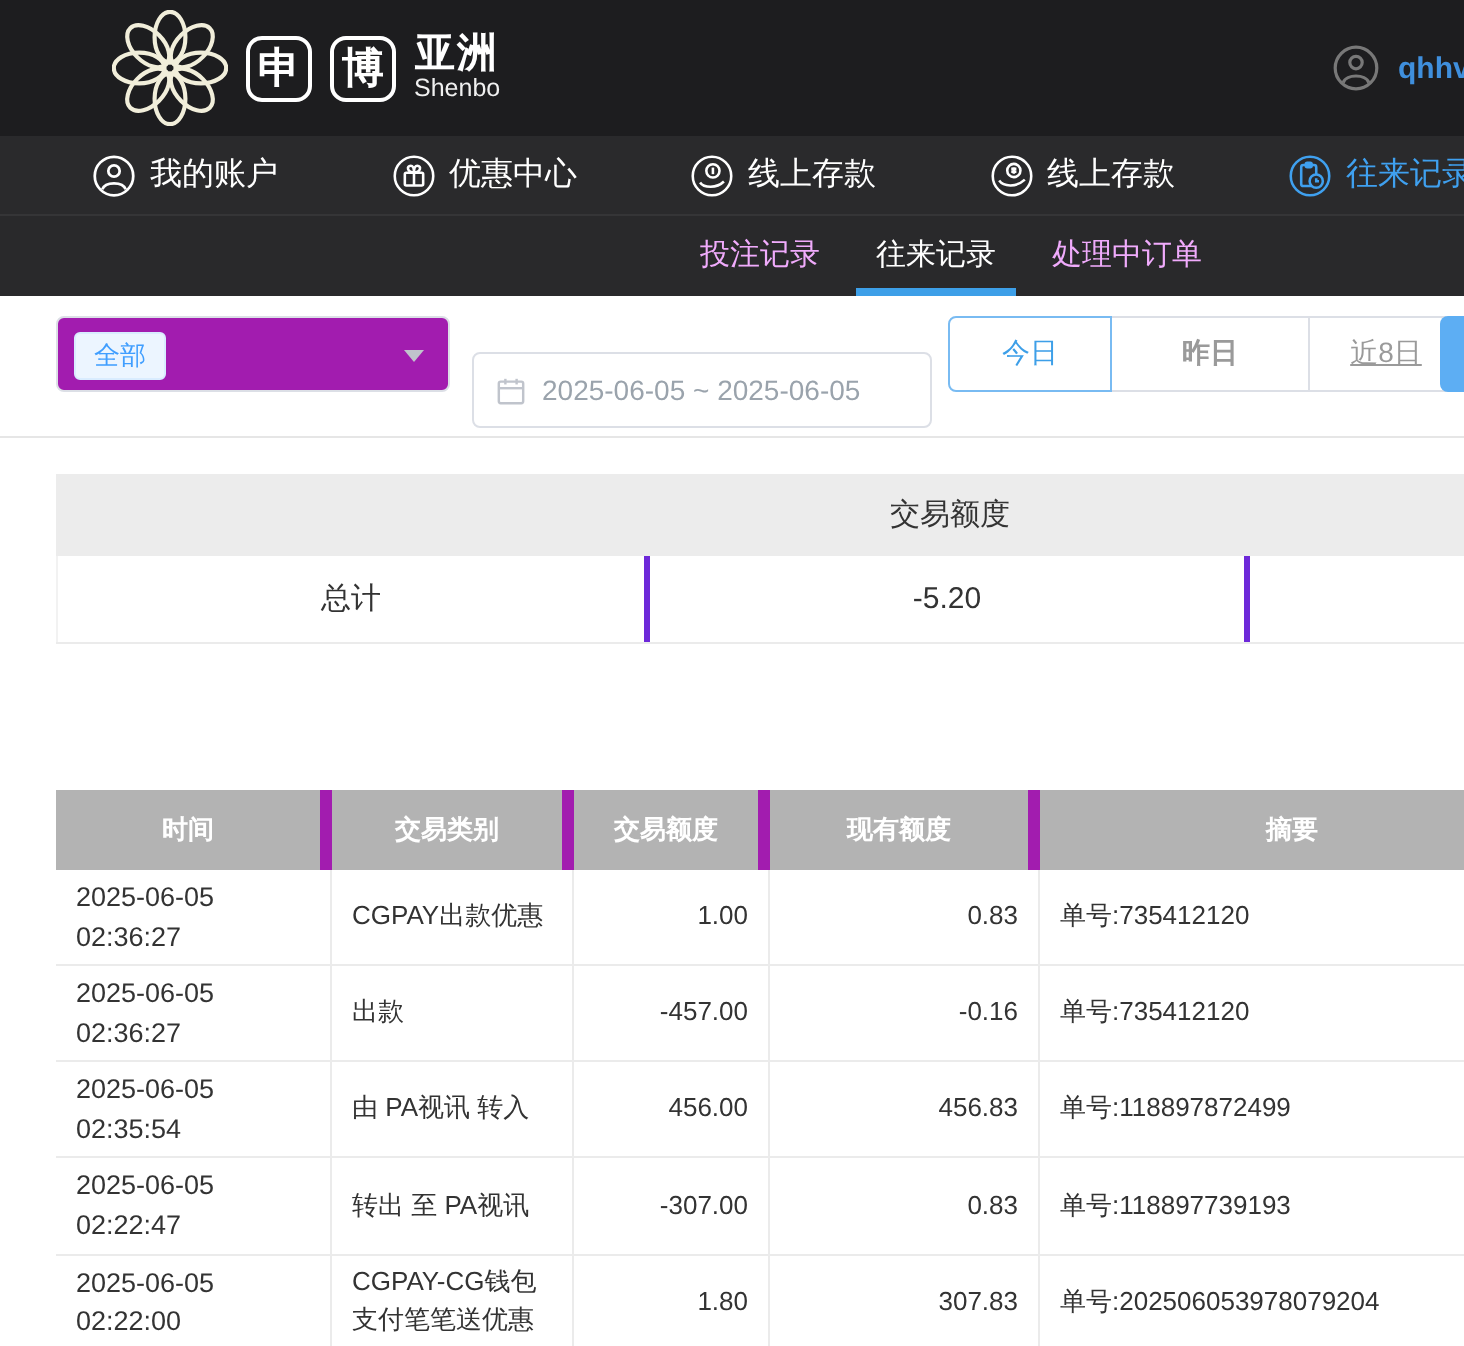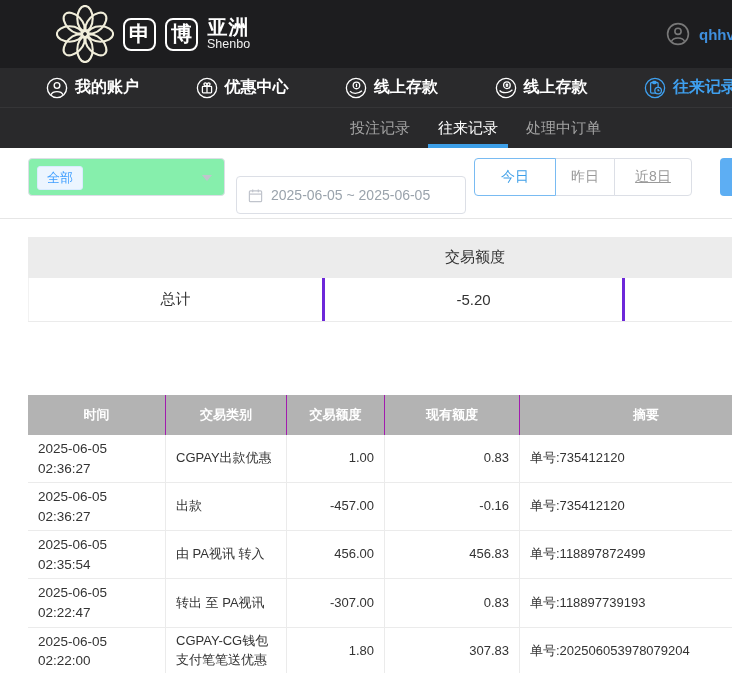--- a/index.html
+++ b/index.html
@@ -15,67 +15,67 @@
   .han-box { width:33px; height:33px; border:2.5px solid #fff; border-radius:8px; color:#fff;
              font-size:21px; font-weight:bold; display:flex; align-items:center; justify-content:center; }
   .brand-right { color:#fff; line-height:1.05;text-align:center; }
   .brand-region { font-size:20px; font-weight:bold; letter-spacing:1px; }
   .brand-sub { font-size:12.5px; color:#f0f0f0; }
   .user-box { position:absolute; left:666px; top:0; height:68px; display:flex; align-items:center; gap:9px; }
   .user-name { color:#3f8fdd; font-size:15px; font-weight:bold; white-space:nowrap; }
   
   .main-nav { position:absolute; left:0; top:68px; width:737px; height:39px; background:#2a2a2c;
               display:flex; align-items:center; justify-content:space-between; padding-left:46px; }
-  .nav-item { display:flex; align-items:center; gap:7px; color:#fff; font-size:16px; font-weight:bold;
+  .nav-item { display:flex; align-items:center; gap:7px; color:#fff; font-size:16px; font-weight:normal;
               white-space:nowrap; cursor:pointer; }
   .nav-item svg { stroke:#fff; }
   .nav-item.active { color:#3fa0ef; }
   .nav-item.active svg { stroke:#3fa0ef; }
   
   .sub-nav { position:absolute; left:0; top:107px; width:100%; height:41px; background:#29292b;
              border-top:1px solid #353537; display:flex; gap:8px; padding-left:340px; }
-  .tab { position:relative; padding:0 10px; line-height:40px; font-size:15px; color:#a3a3a3; cursor:pointer; white-space:nowrap; }
+  .tab { position:relative; padding:0 10px; line-height:40px; font-size:15px; color:#f0abfc; cursor:pointer; white-space:nowrap; }
   .tab.active { color:#fff; }
   .tab.active::after { content:""; position:absolute; left:0; right:0; bottom:0; height:4px; background:#3d9fe8; }
   
   .dropdown { position:absolute; left:28px; top:158px; width:197px; height:38px;
-              border:1px solid #dcdfe6; border-radius:4px; background:#86efac; cursor:pointer; }
+              border:1px solid #dcdfe6; border-radius:4px; background:#a21caf; cursor:pointer; }
   .tag { position:absolute; left:8px; top:7px; height:24px; padding:0 9px; background:#ecf5ff;
          border:1px solid #d9ecff; border-radius:3px; color:#409eff; font-size:13px;
          display:flex; align-items:center; }
   .caret { position:absolute; right:12px; top:16px; width:0; height:0;
            border-left:5px solid transparent; border-right:5px solid transparent; border-top:6px solid #c0c4cc; }
   .datebox { position:absolute; left:236px; top:158px; width:230px; height:38px;
              border:1px solid #dcdfe6; border-radius:4px; background:#fff;
              display:flex; align-items:center; gap:8px; padding:0 11px; color:#9aa3ac; font-size:14px; cursor:pointer;margin-top:18px; }
   .quick-group { position:absolute; left:474px; top:158px; height:38px; display:flex; }
   .qbtn { height:38px; border:1px solid #dcdfe6; background:#fff; color:#9a9a9a; font-size:14px;
           display:flex; align-items:center; justify-content:center; cursor:pointer; margin-left:-1px; }
   .qbtn:first-child { margin-left:0; border-radius:4px 0 0 4px; }
   .qbtn:last-child { border-radius:0 4px 4px 0; }
   .qbtn.active { color:#3d9fe8; border-color:#79bbf2; z-index:2; }
-  .q0 { width:82px; } .q1 { width:60px; } .q2 { width:78px;text-decoration:underline; }
+  .q0 { width:82px; } .q1 { width:100px;font-weight:bold; } .q2 { width:78px;text-decoration:underline; }
   .search-btn { position:absolute; left:720px; top:158px; width:56px; height:38px; background:#5daef3;
                 border:none; border-radius:4px; cursor:pointer; }
   .divider { position:absolute; left:0; top:218px; width:100%; height:1px; background:#e6e6e6; }
   
   .summary { position:absolute; left:28px; top:237px; width:744px; }
   .summary-head { display:flex; height:41px; background:#ececec; align-items:center; }
   .summary-head .sc { text-align:center; font-size:15px; font-weight:500; color:#333; }
   .summary-body { display:flex; height:44px; border-bottom:1px solid #ebebeb; align-items:center; }
   .summary-body .sc { height:100%; display:flex; align-items:center; justify-content:center;
                       font-size:15px; color:#333; }
   .summary-body .sc:first-child { border-left:1px solid #f2f2f2; }
   .summary-body .sc1, .summary-body .sc2 { border-right:3px solid #6d28d9; }
   .sc1 { width:297px; } .sc2 { width:300px; } .sc3 { width:147px; }
   
   .main-table { position:absolute; left:28px; top:395px; width:744px; font-size:13px; }
   .mt-head { display:flex; height:40px; background:#b3b3b3; }
   .mt-head .cell { display:flex; align-items:center; justify-content:center; color:#fff;
-                   font-weight:bold; border-right:1px solid #a21caf; padding:0; }
+                   font-weight:bold; border-right:6px solid #a21caf; padding:0; }
   .mt-head .cell:last-child { border-right:none; }
   .mt-row { display:flex; border-bottom:1px solid #ebebeb; min-height:40px; align-items:stretch; background:#fff; }
   .mt-row .cell { display:flex; align-items:center; padding:4px 10px; border-right:1px solid #ebebeb;
                   color:#333; line-height:1.45; }
   .mt-row .cell:last-child { border-right:none; }
   .c0 { width:138px; } .c1 { width:121px; } .c2 { width:98px; } .c3 { width:135px; } .c4 { width:252px; }
   .mt-row .c2, .mt-row .c3 { justify-content:flex-end; }
   .mt-row .c0 { font-size:13.5px; }
 </style>
 </head>

